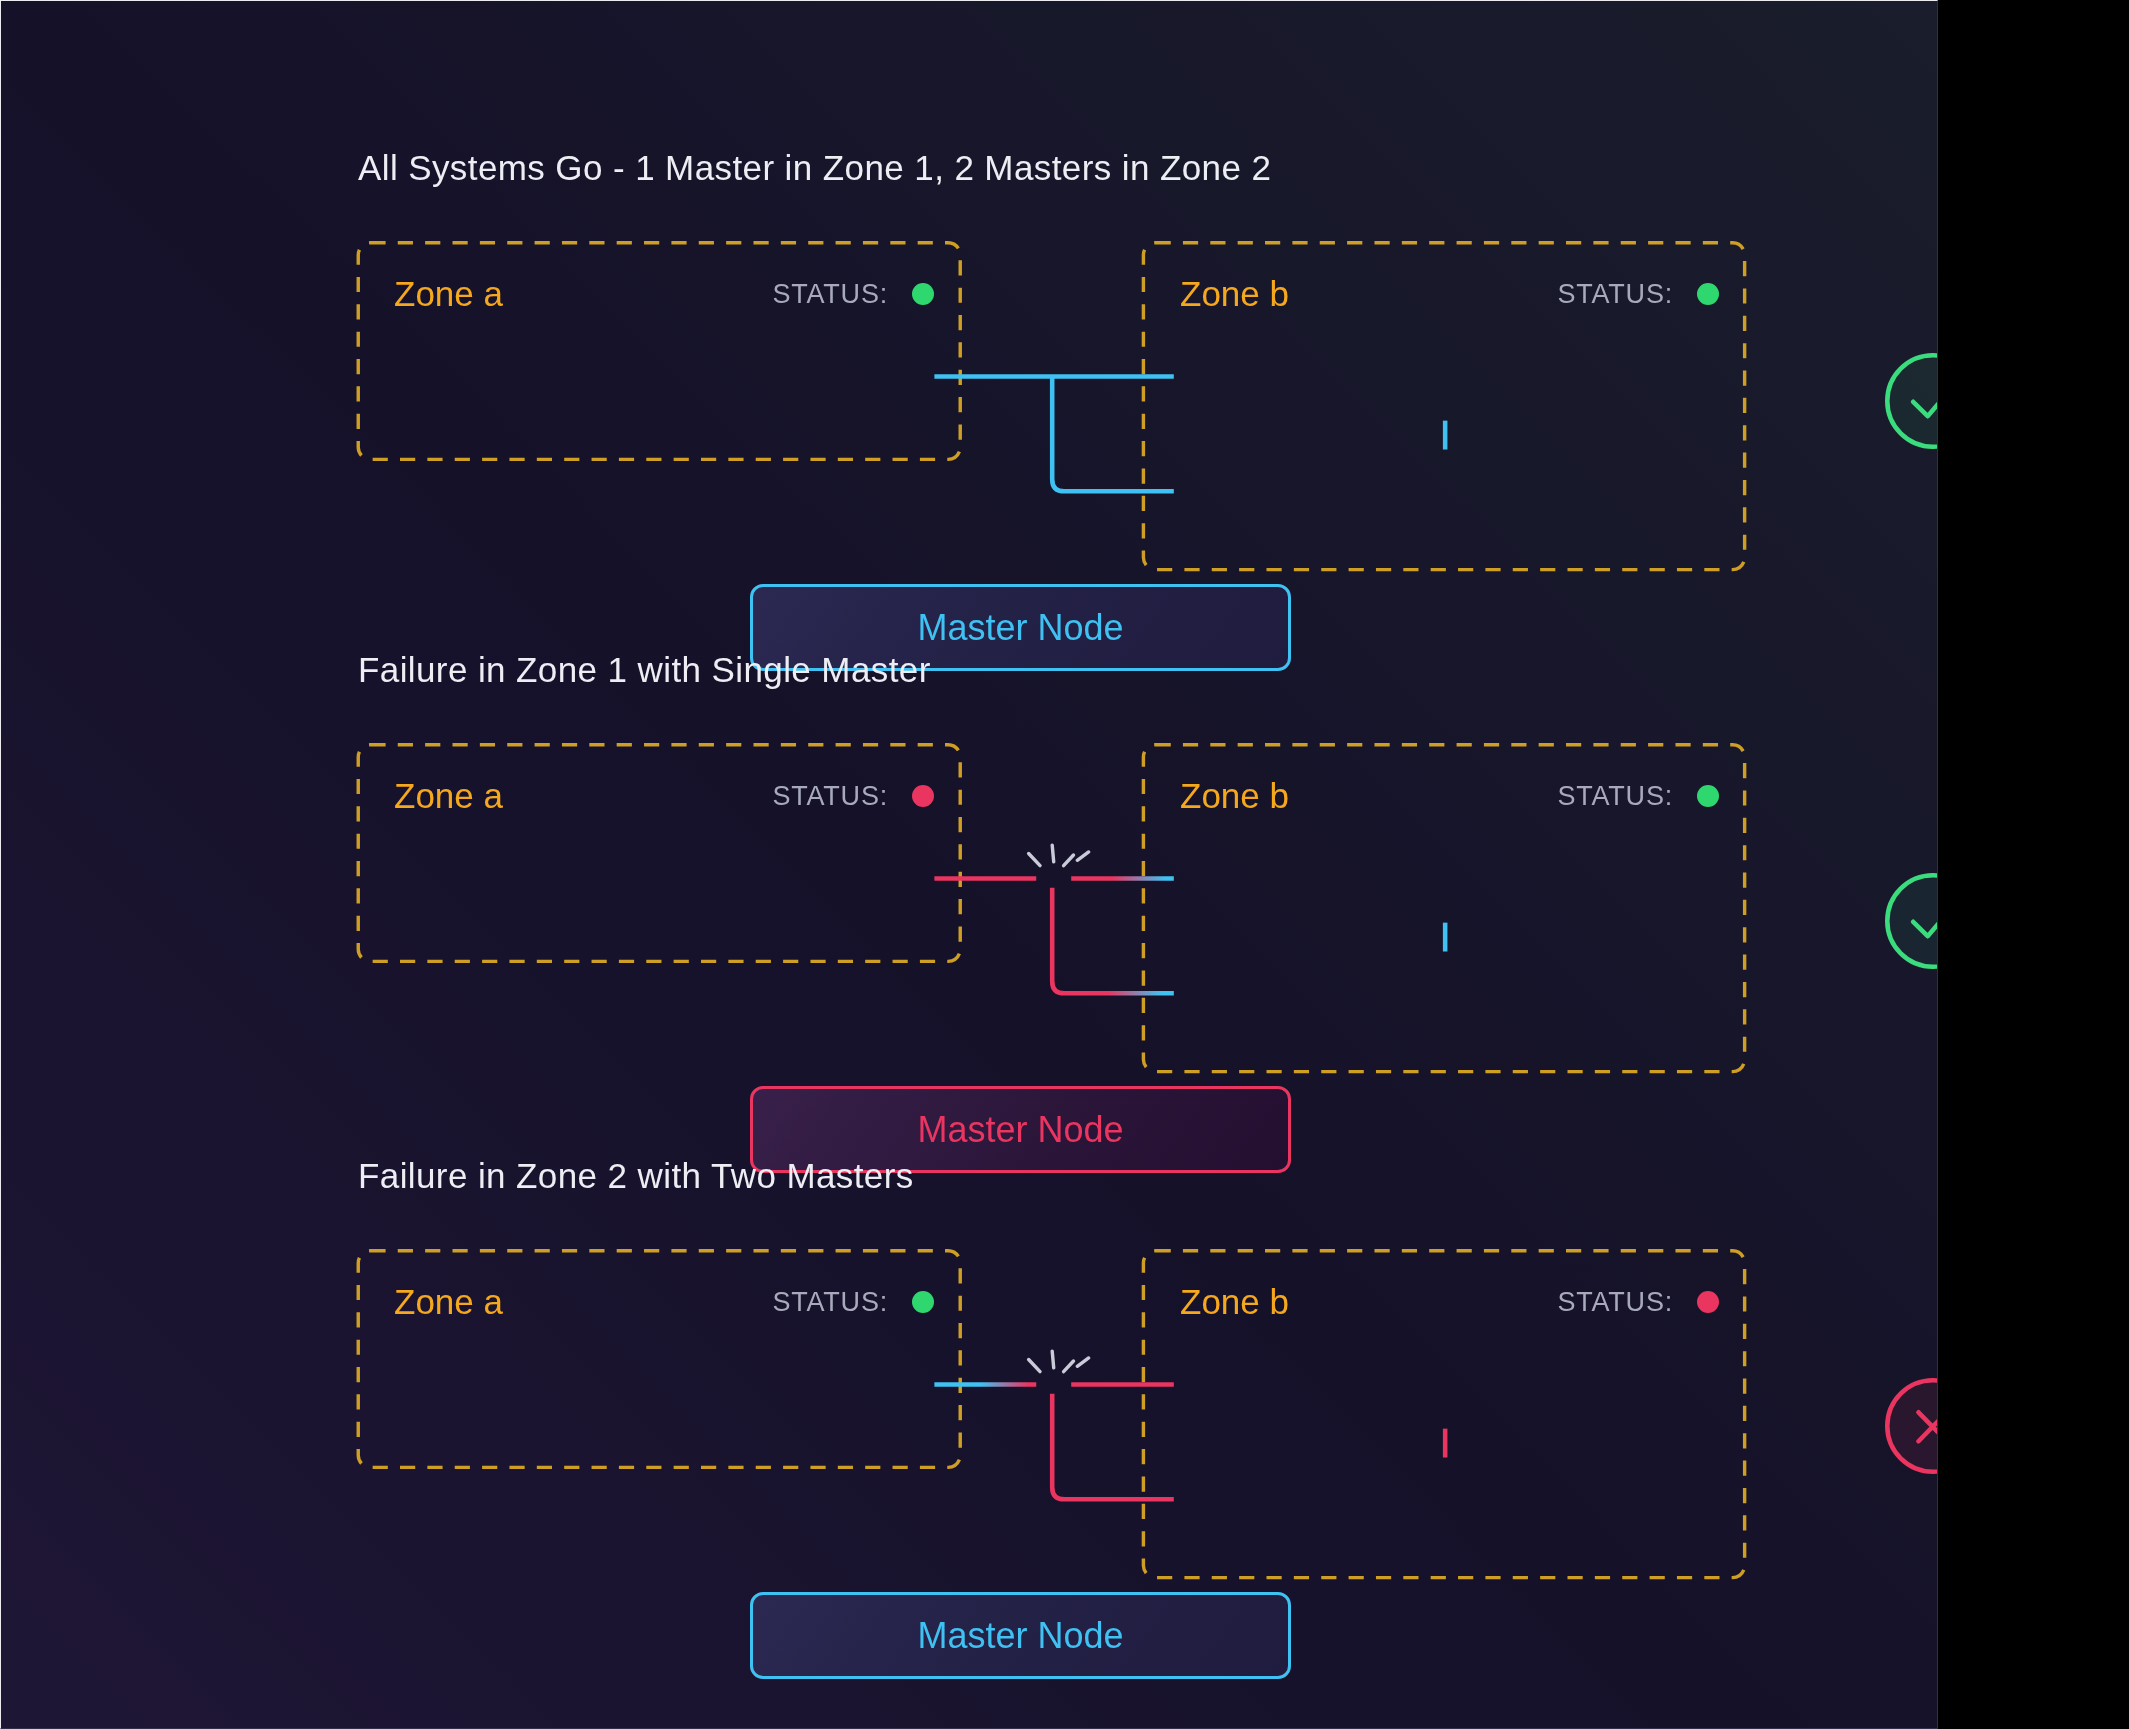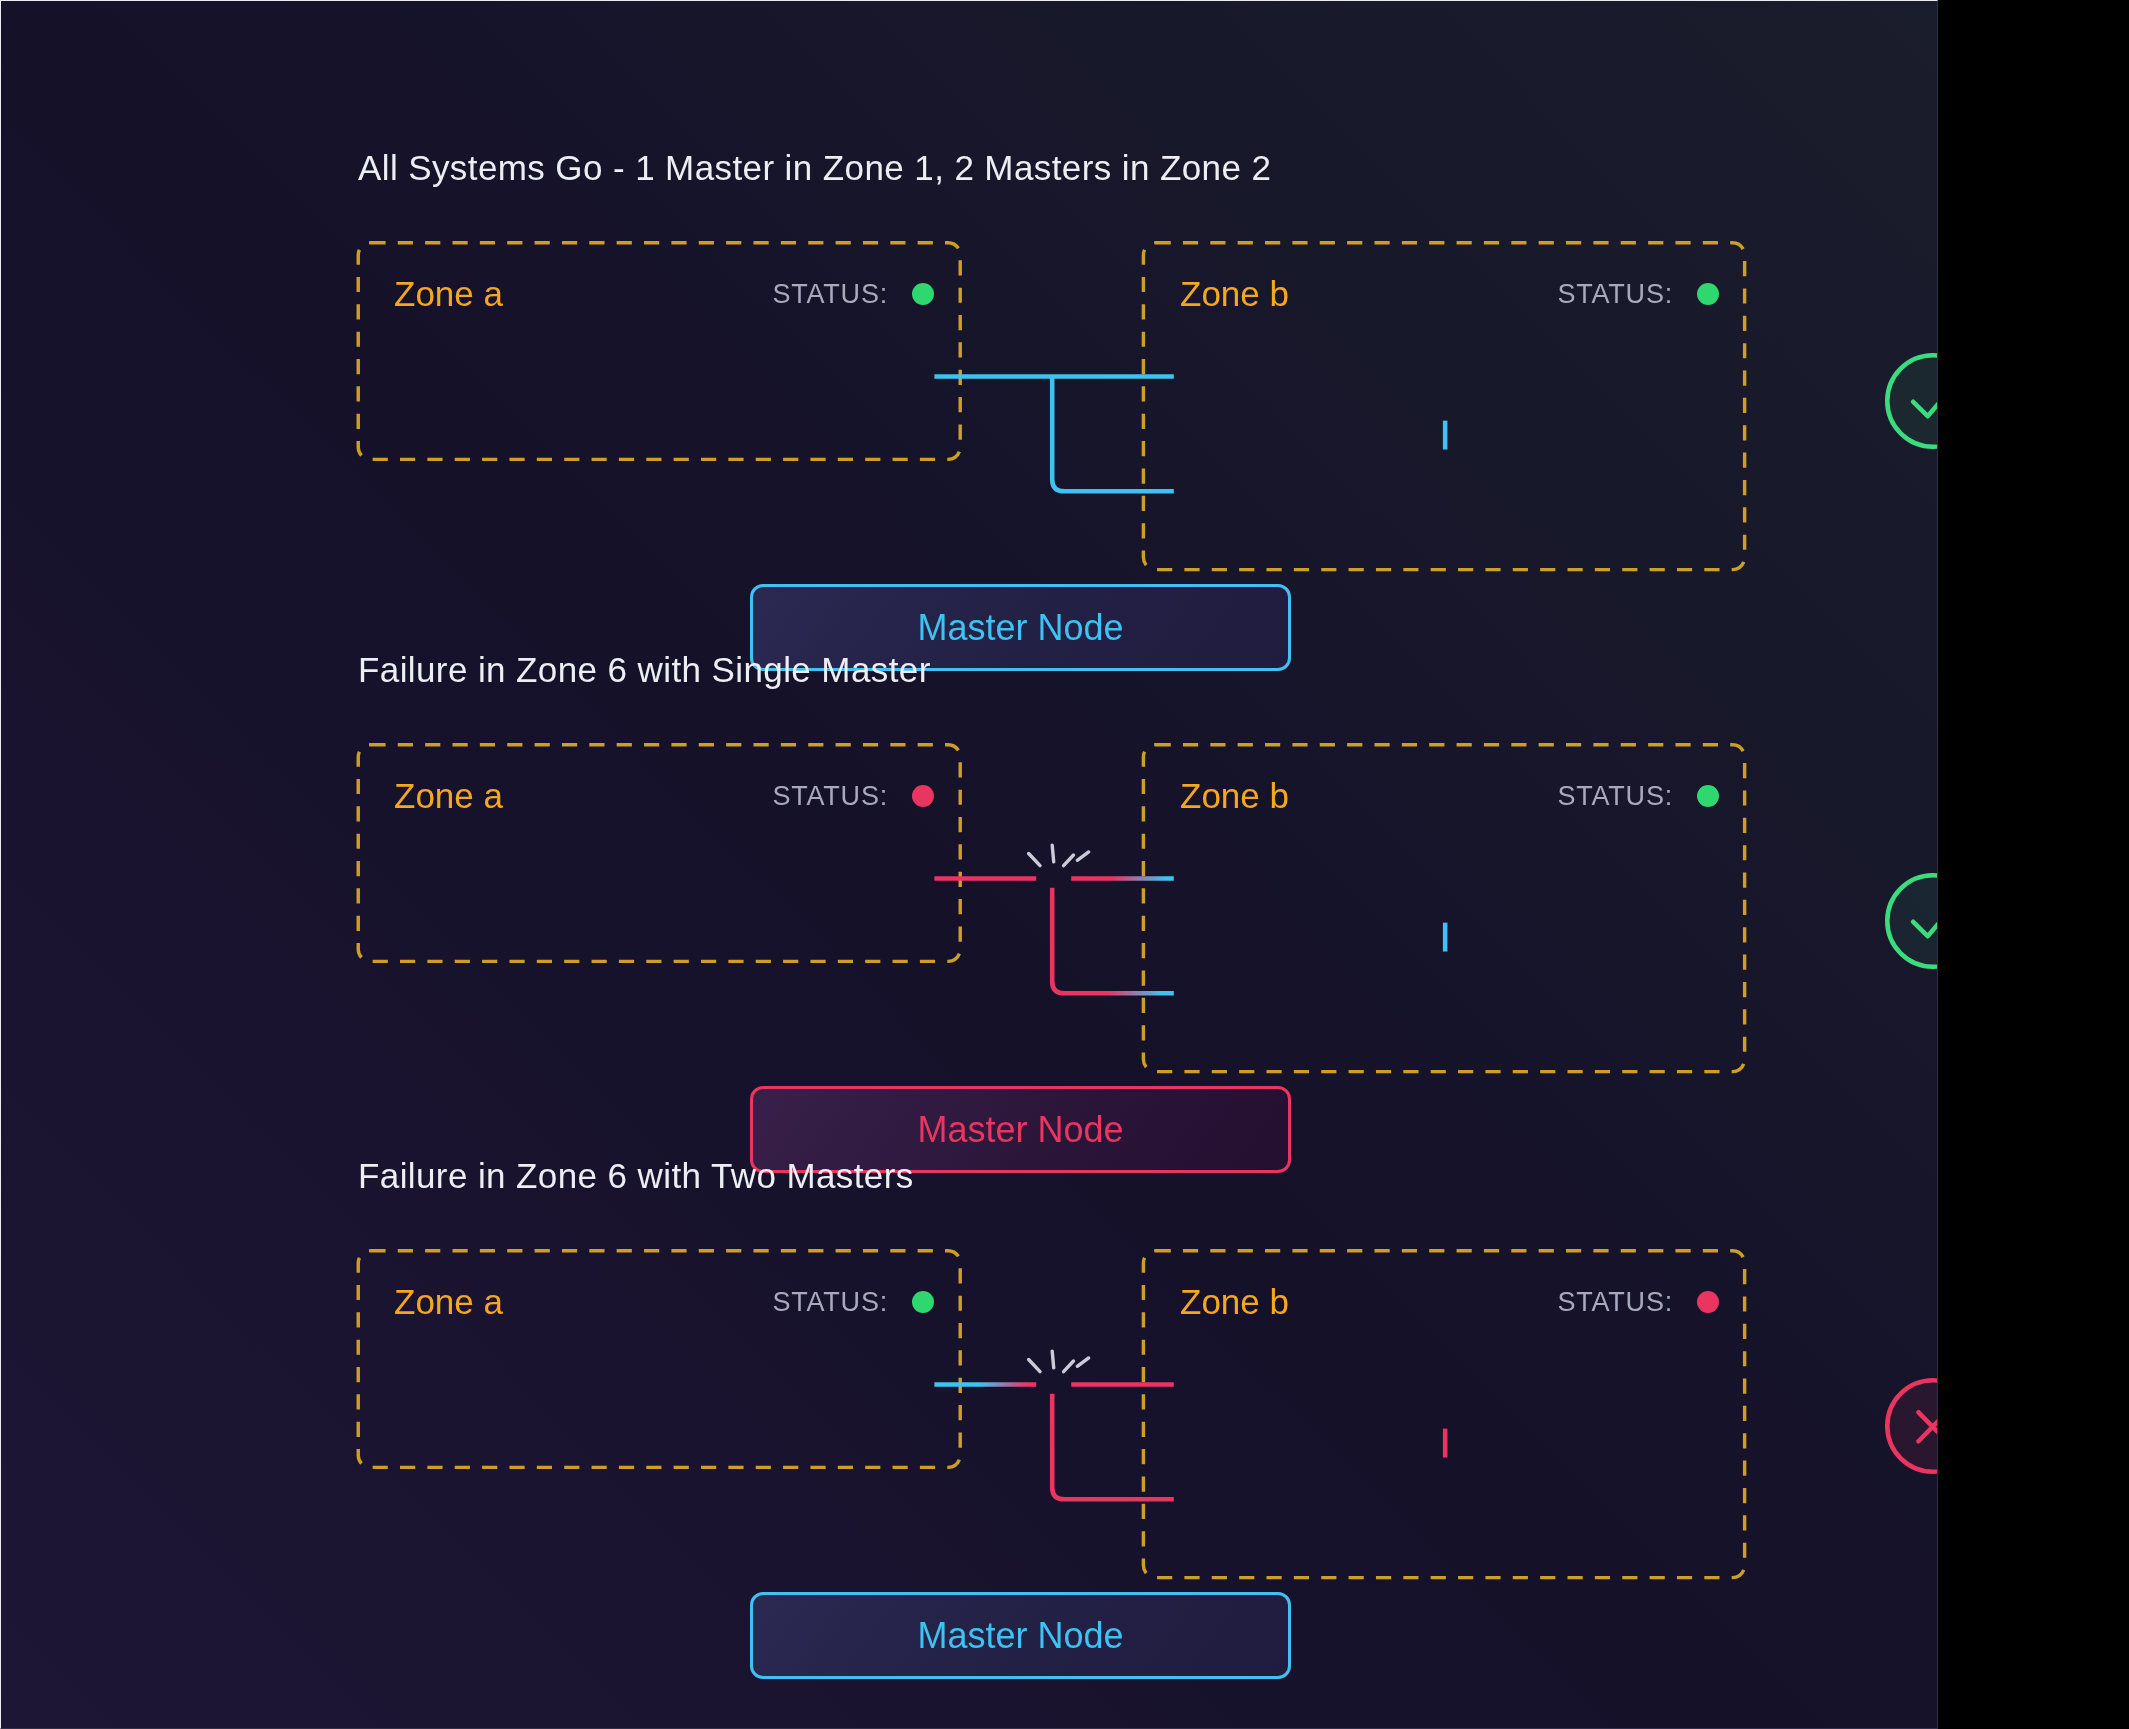--- a/index.html
+++ b/index.html
@@ -157,21 +157,21 @@
 
       <div class="result" style="top: 352px;">
         <svg class="icon-pass" width="96" height="96" viewBox="0 0 126 126">
           <circle cx="63" cy="63" r="60" fill="rgba(61,220,125,0.07)" stroke="#3BDC7D" stroke-width="6"></circle>
           <path d="M37 64 L56 83 L89 44" fill="none" stroke="#3BDC7D" stroke-width="6" stroke-linecap="round" stroke-linejoin="round"></path>
         </svg>
 
       </div>
     </section>
       <section class="scenario link-broken-left result-pass zb-up" style="top: 502px;">
-      <h2 class="title">Failure in Zone 6 with Single Master</h2>
+      <h2 class="title">Failure in Zone 1 with Single Master</h2>
 
       <svg class="wires" width="2129" height="631" viewBox="0 0 2801 830">
         <rect class="zone-outline" x="470" y="318" width="792" height="285" rx="16"></rect>
         <rect class="zone-outline" x="1503" y="318" width="791" height="430" rx="16"></rect>
 
         <line class="w main-full" x1="1228" y1="494" x2="1543" y2="494"></line>
         <line class="w main-left" x1="1228" y1="494" x2="1362" y2="494"></line>
         <line class="w main-right" x1="1408" y1="494" x2="1543" y2="494"></line>
 
         <path class="w branch-full" d="M1383 494 L1383 629 Q1383 645 1399 645 L1543 645"></path>
@@ -211,21 +211,21 @@
 
       <div class="result" style="top: 370px;">
         <svg class="icon-pass" width="96" height="96" viewBox="0 0 126 126">
           <circle cx="63" cy="63" r="60" fill="rgba(61,220,125,0.07)" stroke="#3BDC7D" stroke-width="6"></circle>
           <path d="M37 64 L56 83 L89 44" fill="none" stroke="#3BDC7D" stroke-width="6" stroke-linecap="round" stroke-linejoin="round"></path>
         </svg>
 
       </div>
     </section>
       <section class="scenario link-broken-right result-fail zb-down" style="top: 1008px;">
-      <h2 class="title">Failure in Zone 6 with Two Masters</h2>
+      <h2 class="title">Failure in Zone 2 with Two Masters</h2>
 
       <svg class="wires" width="2129" height="631" viewBox="0 0 2801 830">
         <rect class="zone-outline" x="470" y="318" width="792" height="285" rx="16"></rect>
         <rect class="zone-outline" x="1503" y="318" width="791" height="430" rx="16"></rect>
 
         <line class="w main-full" x1="1228" y1="494" x2="1543" y2="494"></line>
         <line class="w main-left" x1="1228" y1="494" x2="1362" y2="494"></line>
         <line class="w main-right" x1="1408" y1="494" x2="1543" y2="494"></line>
 
         <path class="w branch-full" d="M1383 494 L1383 629 Q1383 645 1399 645 L1543 645"></path>

